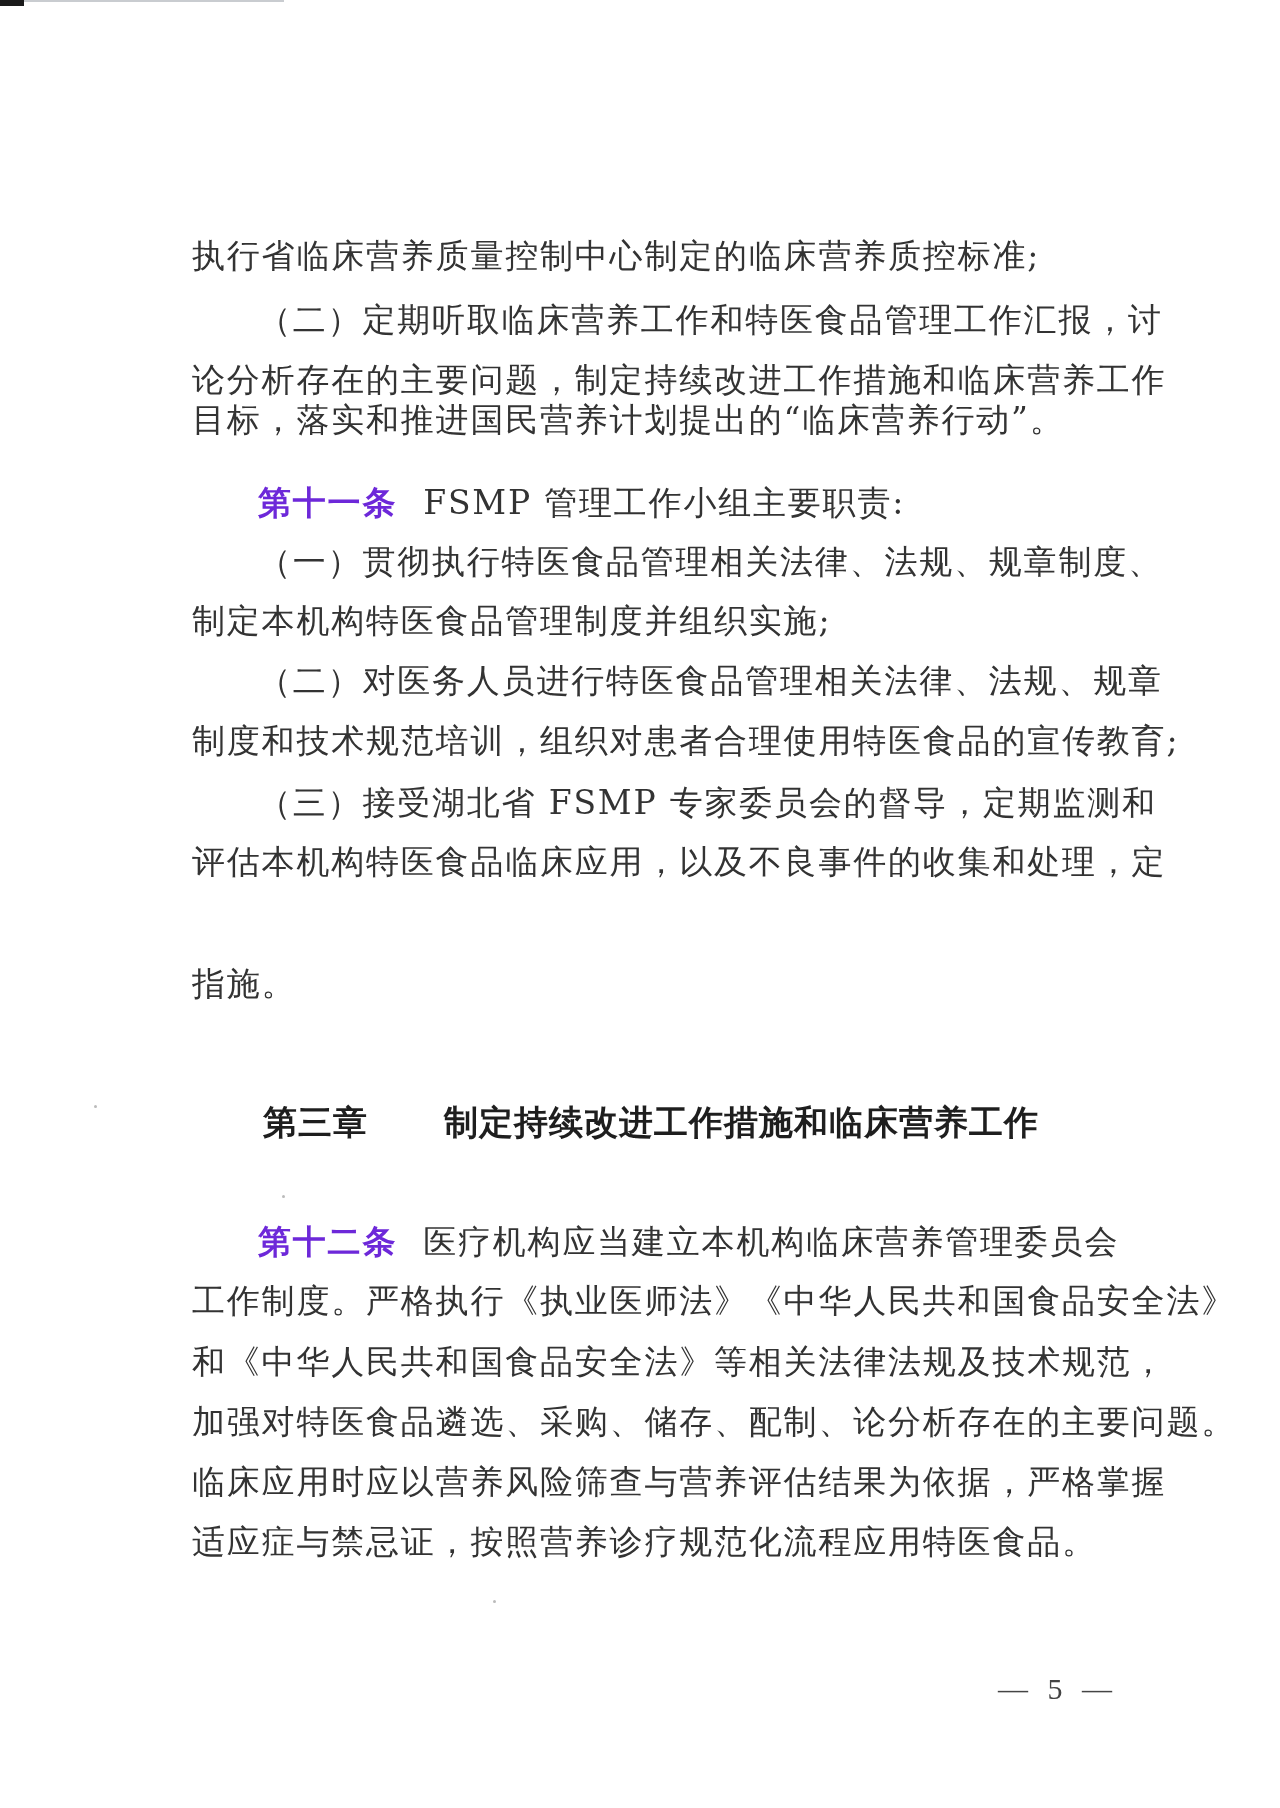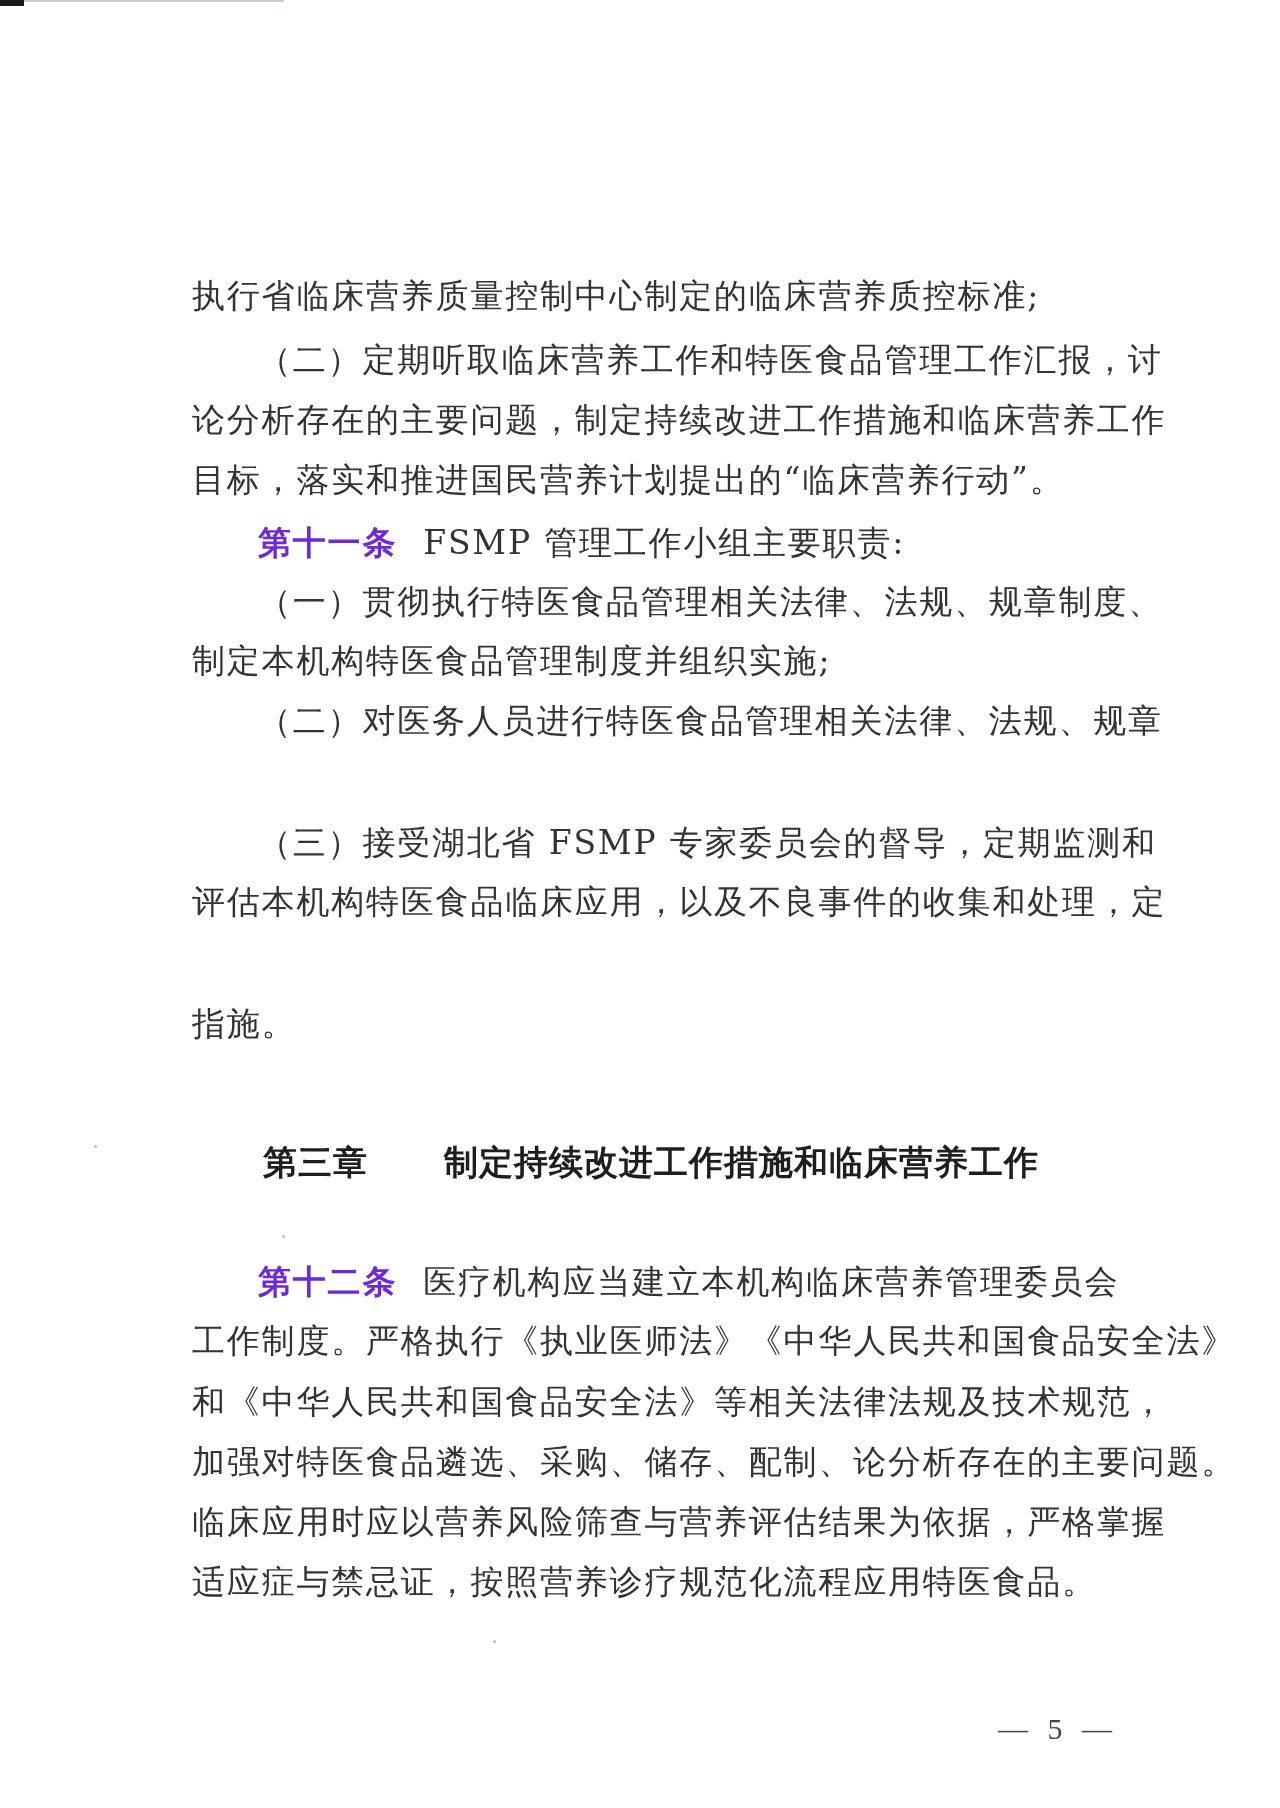--- a/index.html
+++ b/index.html
@@ -2,21 +2,21 @@
 <html><head>
 <meta charset="utf-8">
 <style>
   html, body { margin: 0; padding: 0; }
   body {
     width: 1280px; height: 1808px; background: #ffffff; position: relative; overflow: hidden;
     font-family: "DejaVu Serif", "Liberation Serif", serif; color: #2a2a2a;
   }
   .scan-mark { position: absolute; left: 0; top: 0; width: 24px; height: 6px; background: #1a1a1a; }
   .scan-edge { position: absolute; left: 24px; top: 0; width: 260px; height: 2px; background: #c9ccd0; }
-  .page { position: absolute; left: 0; top: 0; width: 1280px; height: 1304px; margin-top: 40px; }
+  .page { position: absolute; left: 0; top: 0; width: 1280px; height: 1304px; }
   .line {
     position: absolute; left: 192px; width: 940px; font-size: 33px; line-height: 40px;
     white-space: nowrap; letter-spacing: 1.8px; color: #333;
   }
   .indent { left: 258px; }
   .bold { font-family: "DejaVu Sans", "Liberation Sans", sans-serif; font-weight: bold; color: #6d28d9; }
   .heading {
     position: absolute; top: 985px; left: 263px; font-size: 34px; line-height: 40px;
     font-family: "DejaVu Sans", "Liberation Sans", sans-serif; font-weight: bold; color: #1e1e1e;
     letter-spacing: 1px; white-space: nowrap;
@@ -32,30 +32,31 @@
 <body>
 
 <div class="scan-mark"></div>
 <div class="scan-edge"></div>
 
 <div class="page">
   <div class="line" style="top:236px">执行省临床营养质量控制中心制定的临床营养质控标准;</div>
 
   <div class="line indent" style="top:300px">（二）定期听取临床营养工作和特医食品管理工作汇报，讨</div>
   <div class="line" style="top:360px">论分析存在的主要问题，制定持续改进工作措施和临床营养工作</div>
-  <div class="line" style="top:420px">目标，落实和推进国民营养计划提出的“临床营养行动”。</div>
+  <div class="line" style="top:400px">目标，落实和推进国民营养计划提出的“临床营养行动”。</div>
 
   <div class="line indent" style="top:483px">
     <span class="bold">第十一条</span><span style="display:inline-block;width:26px"></span><span>FSMP 管理工作小组主要职责:</span>
   </div>
 
   <div class="line indent" style="top:542px">（一）贯彻执行特医食品管理相关法律、法规、规章制度、</div>
   <div class="line" style="top:601px">制定本机构特医食品管理制度并组织实施;</div>
 
   <div class="line indent" style="top:661px">（二）对医务人员进行特医食品管理相关法律、法规、规章</div>
+  <div class="line" style="top:721px">制度和技术规范培训，组织对患者合理使用特医食品的宣传教育;</div>
 
   <div class="line indent" style="top:783px">（三）接受湖北省 FSMP 专家委员会的督导，定期监测和</div>
   <div class="line" style="top:842px">评估本机构特医食品临床应用，以及不良事件的收集和处理，定</div>
   <div class="line" style="top:964px">指施。</div>
 
   <div class="heading" style="top:1102px">
     <span>第三章</span><span class="gap"></span><span>制定持续改进工作措施和临床营养工作</span>
   </div>
 
   <div class="line indent" style="top:1222px">

